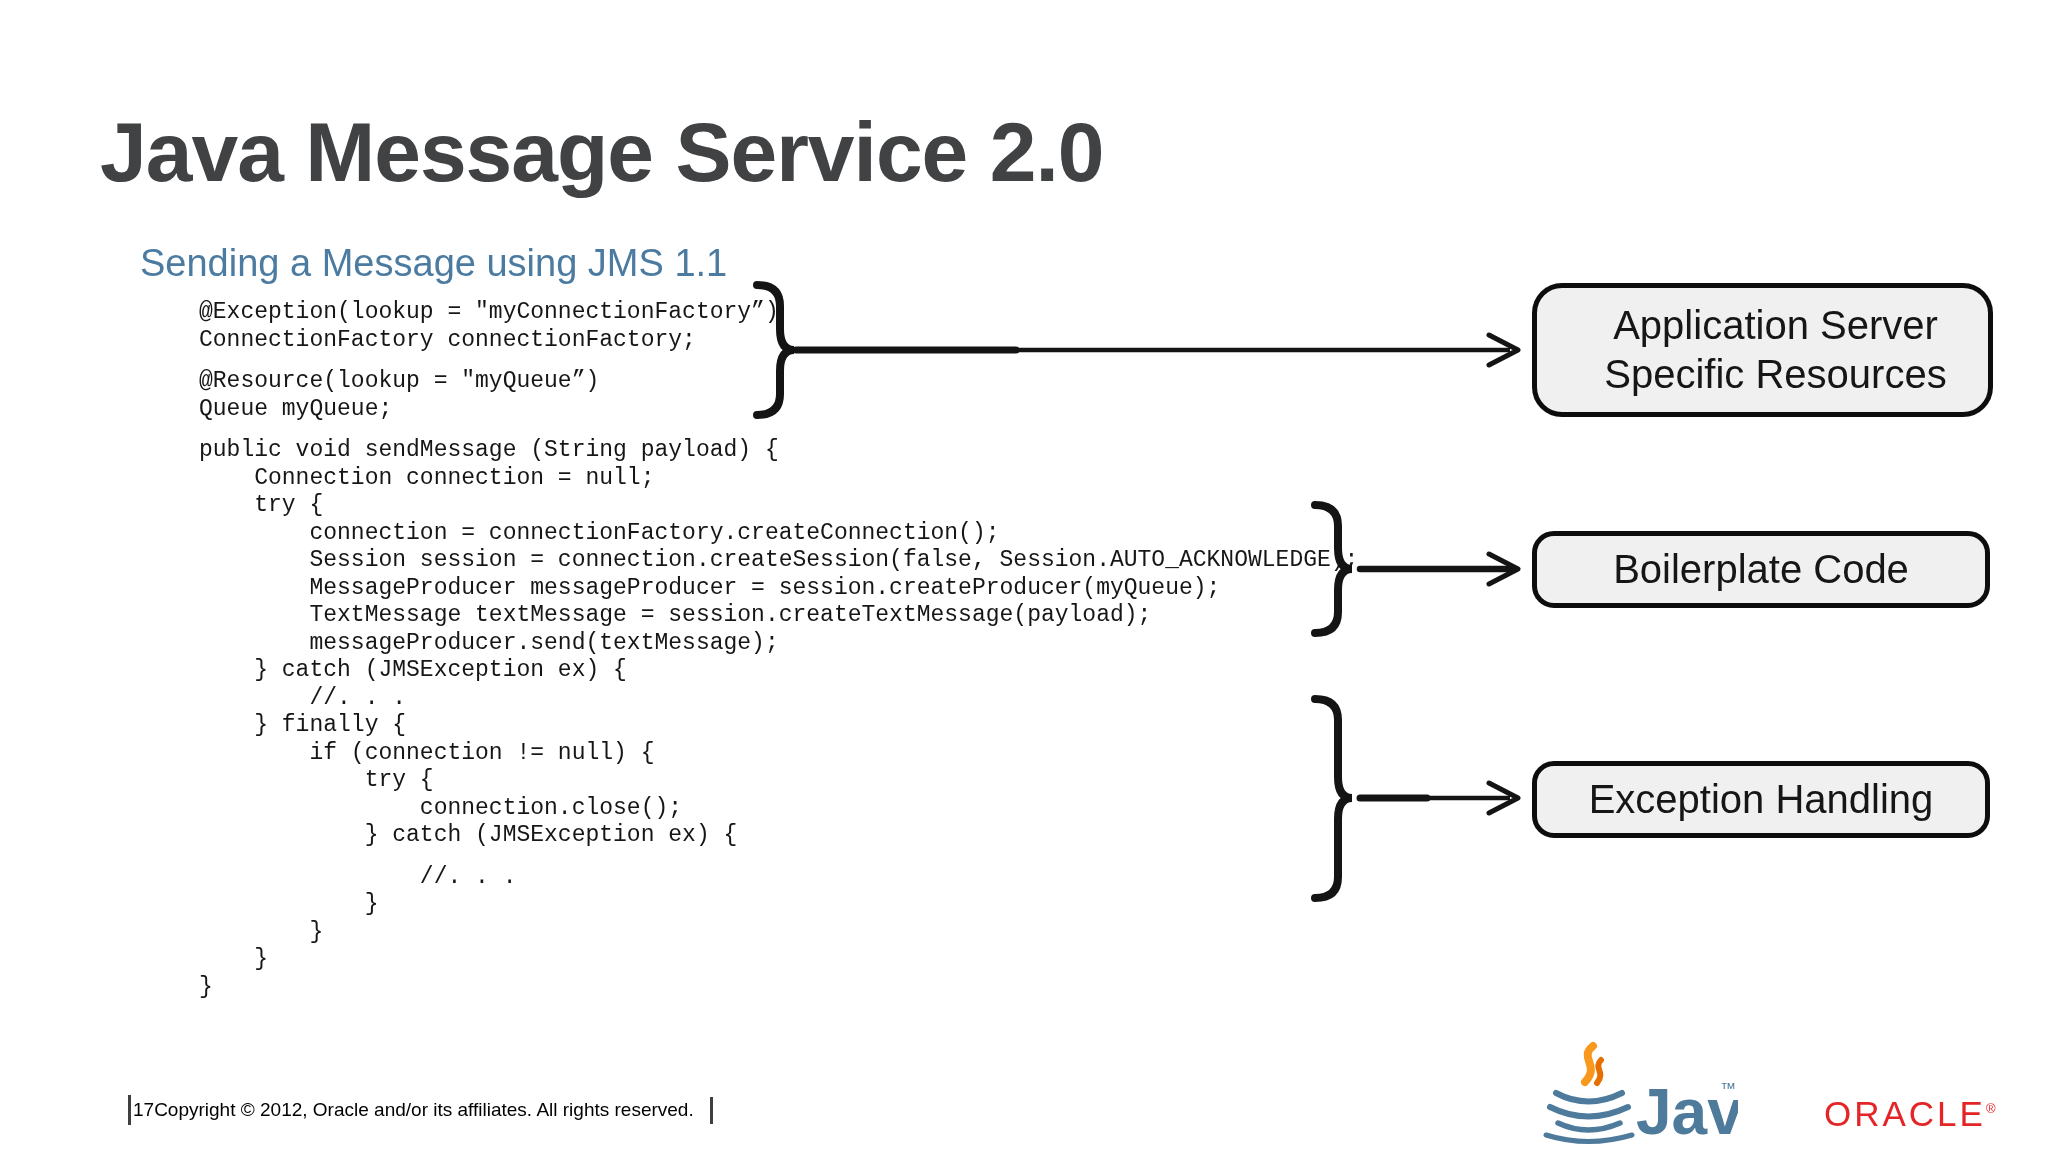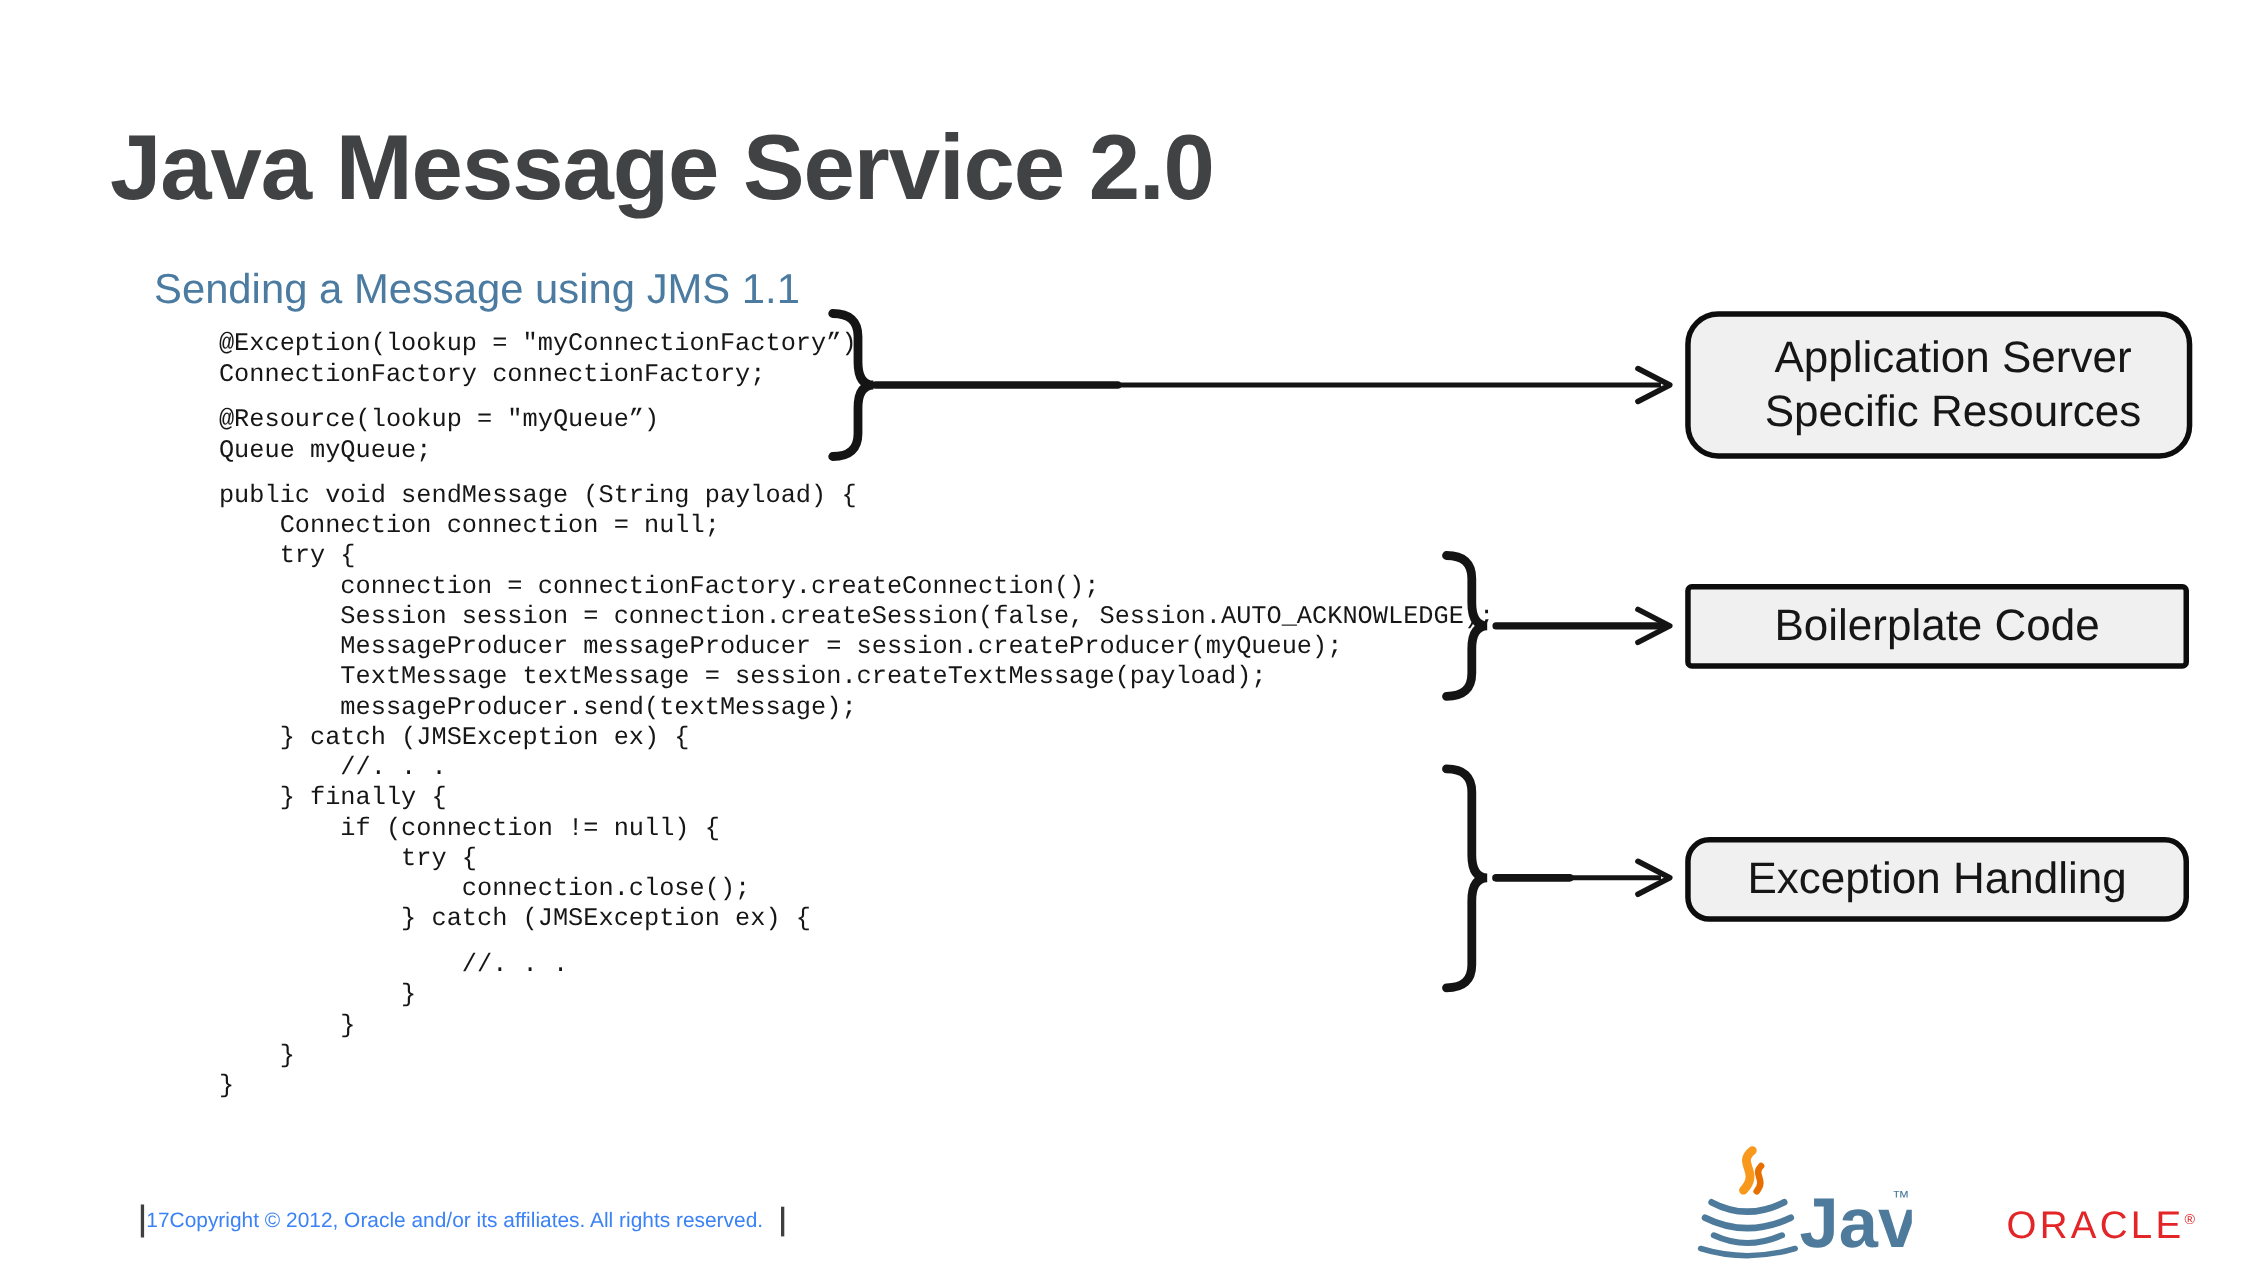--- a/index.html
+++ b/index.html
@@ -39,26 +39,26 @@
     background:#f0f0f1;
     border:5px solid #0d0d0d;
     display:flex;align-items:center;justify-content:center;
     text-align:center;
     color:#161616;
     font-size:40px;line-height:1.22;
     box-sizing:border-box;
     padding:0 18px;
   }
   .callout.c1{left:1532px;top:283px;width:461px;height:134px;border-radius:30px;padding-left:44px;}
-  .callout.c2{left:1532px;top:531px;width:458px;height:77px;border-radius:6px;}
+  .callout.c2{left:1532px;top:531px;width:458px;height:77px;border-radius:22px;}
   .callout.c3{left:1532px;top:761px;width:458px;height:77px;border-radius:22px;}
   .footer{
     position:absolute;left:128px;top:1094px;height:32px;
     display:flex;align-items:center;
-    color:#3b82f6;font-size:19px;
+    color:#000000;font-size:19px;
   }
   .vbar{display:inline-block;width:3px;height:30px;background:#3f3f3f;}
   .vbar.left{margin-right:2px;}
   .vbar.right{margin-left:16px;height:27px;}
   .pagenum,.copyright{white-space:nowrap;}
   .javalogo{position:absolute;left:1538px;top:1038px;}
   .oraclelogo{
     position:absolute;left:1780px;top:1094px;
     color:#e42527;font-size:35px;font-weight:400;letter-spacing:3px;
     white-space:nowrap;

